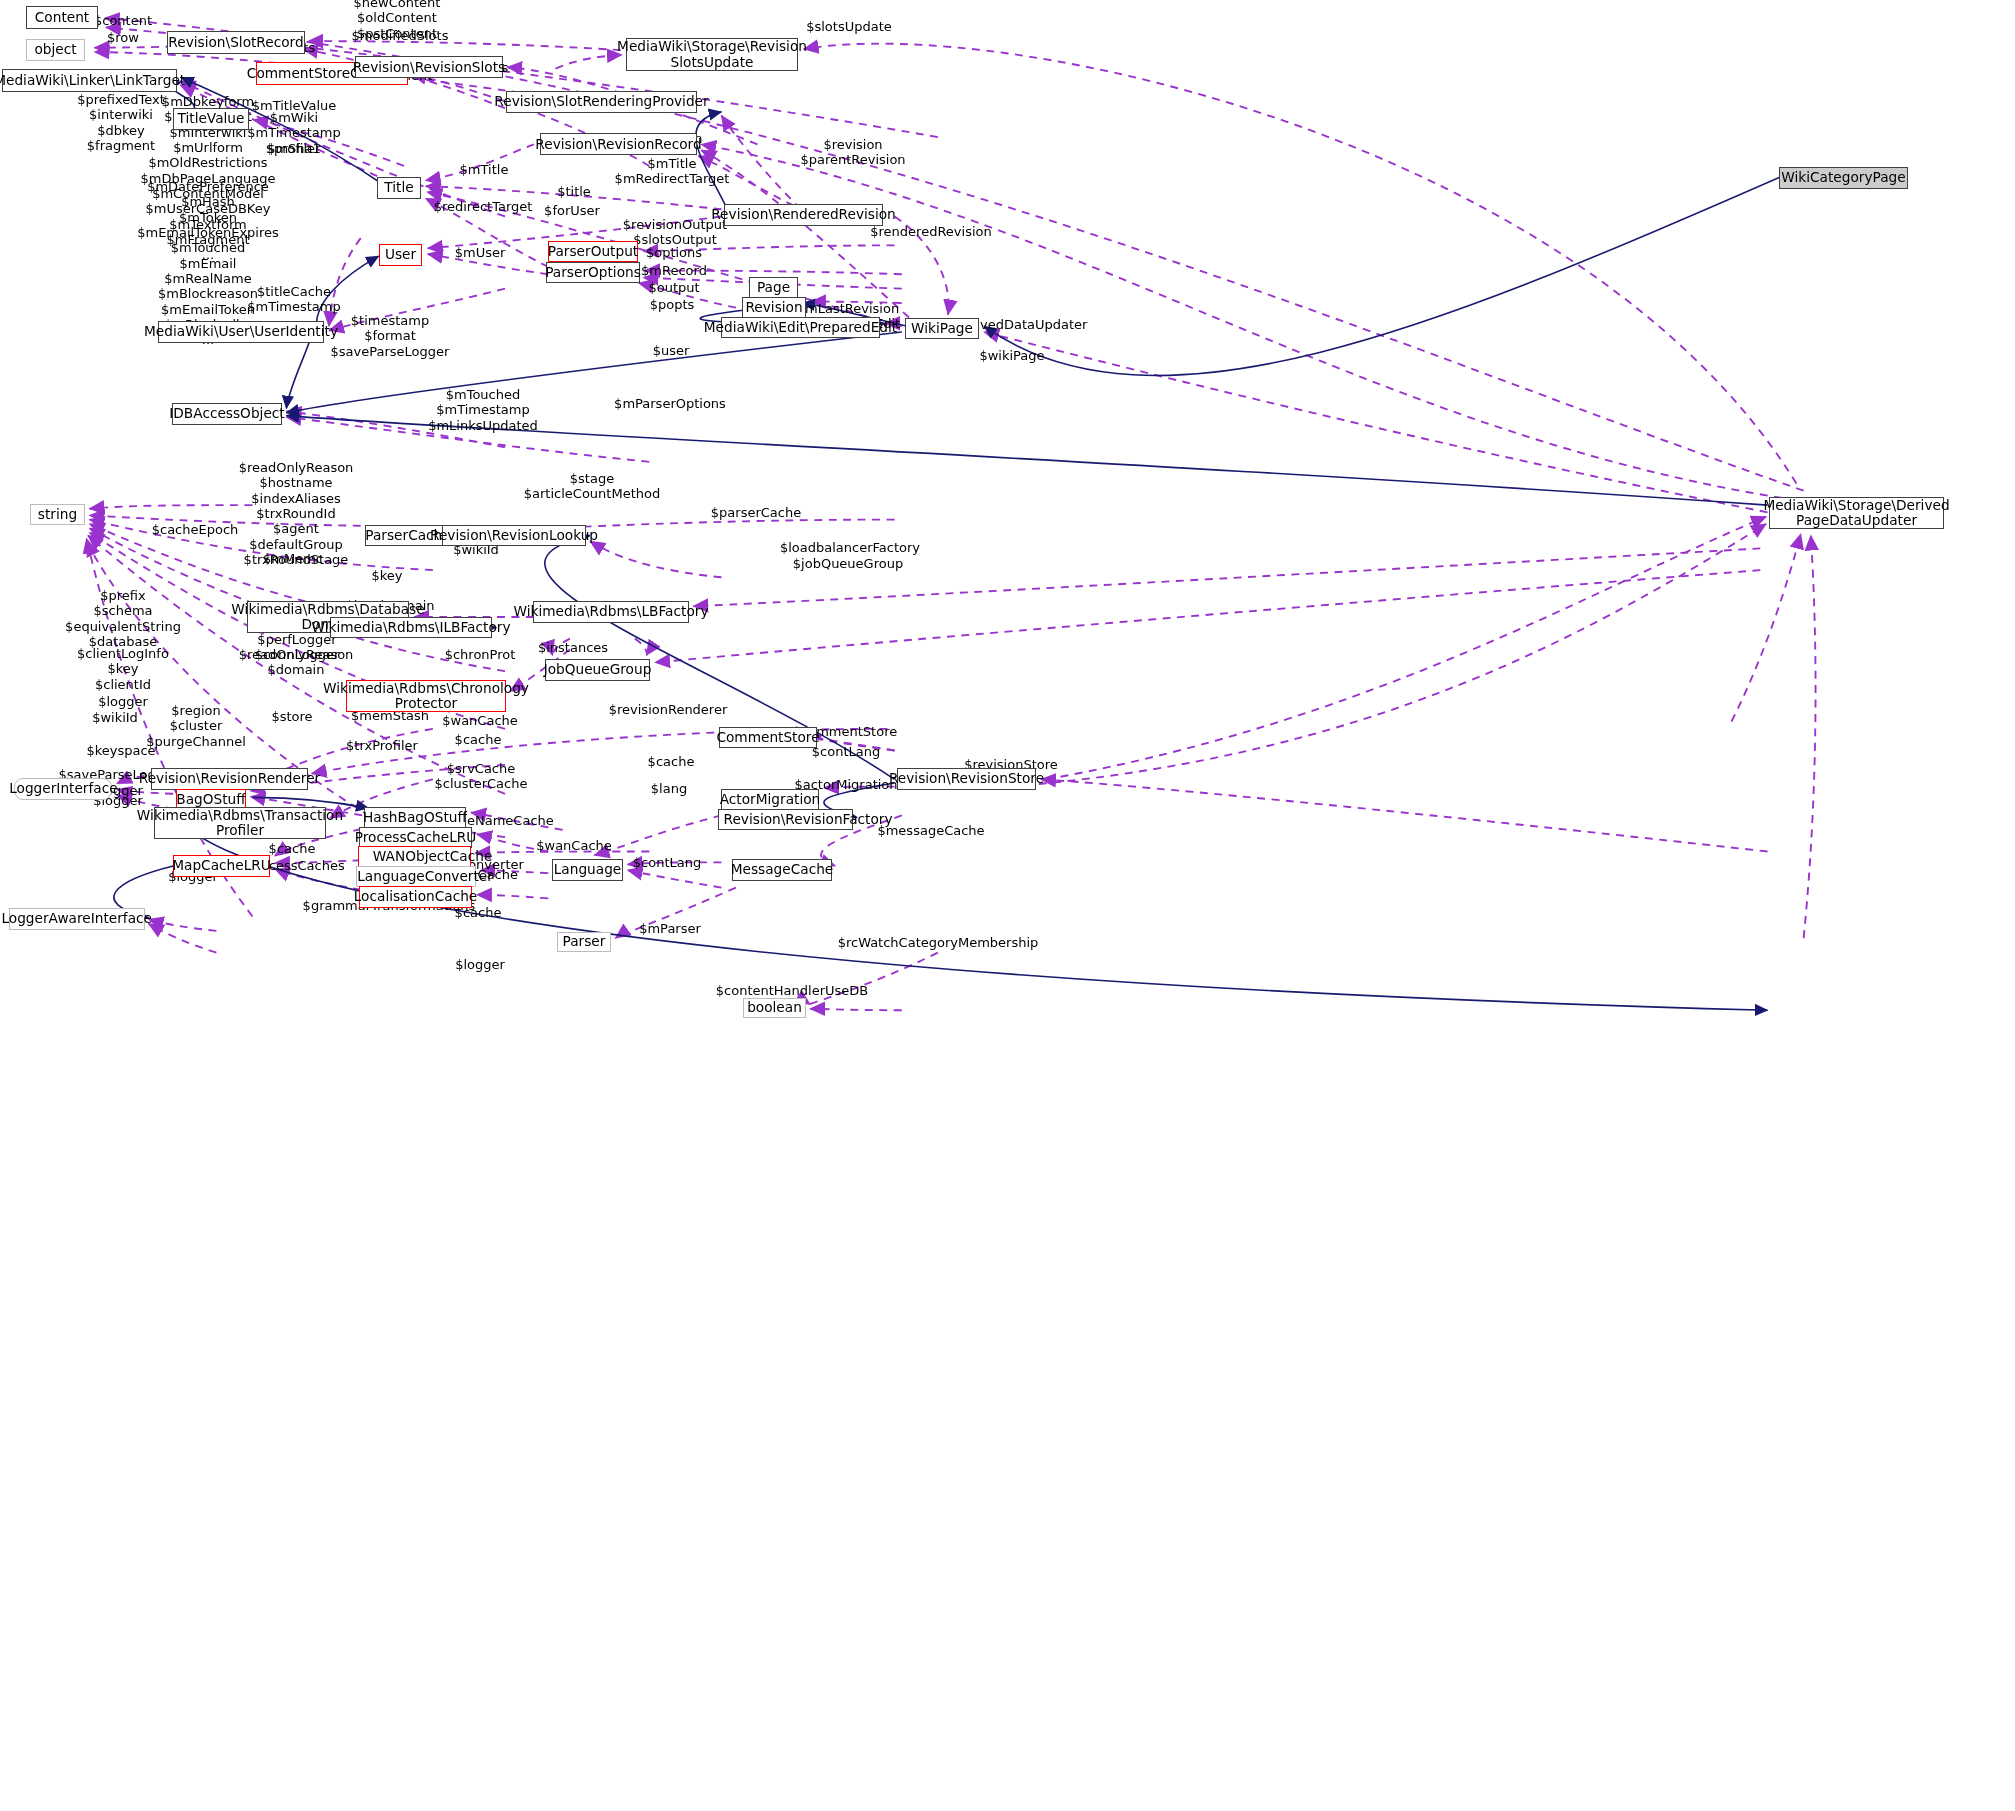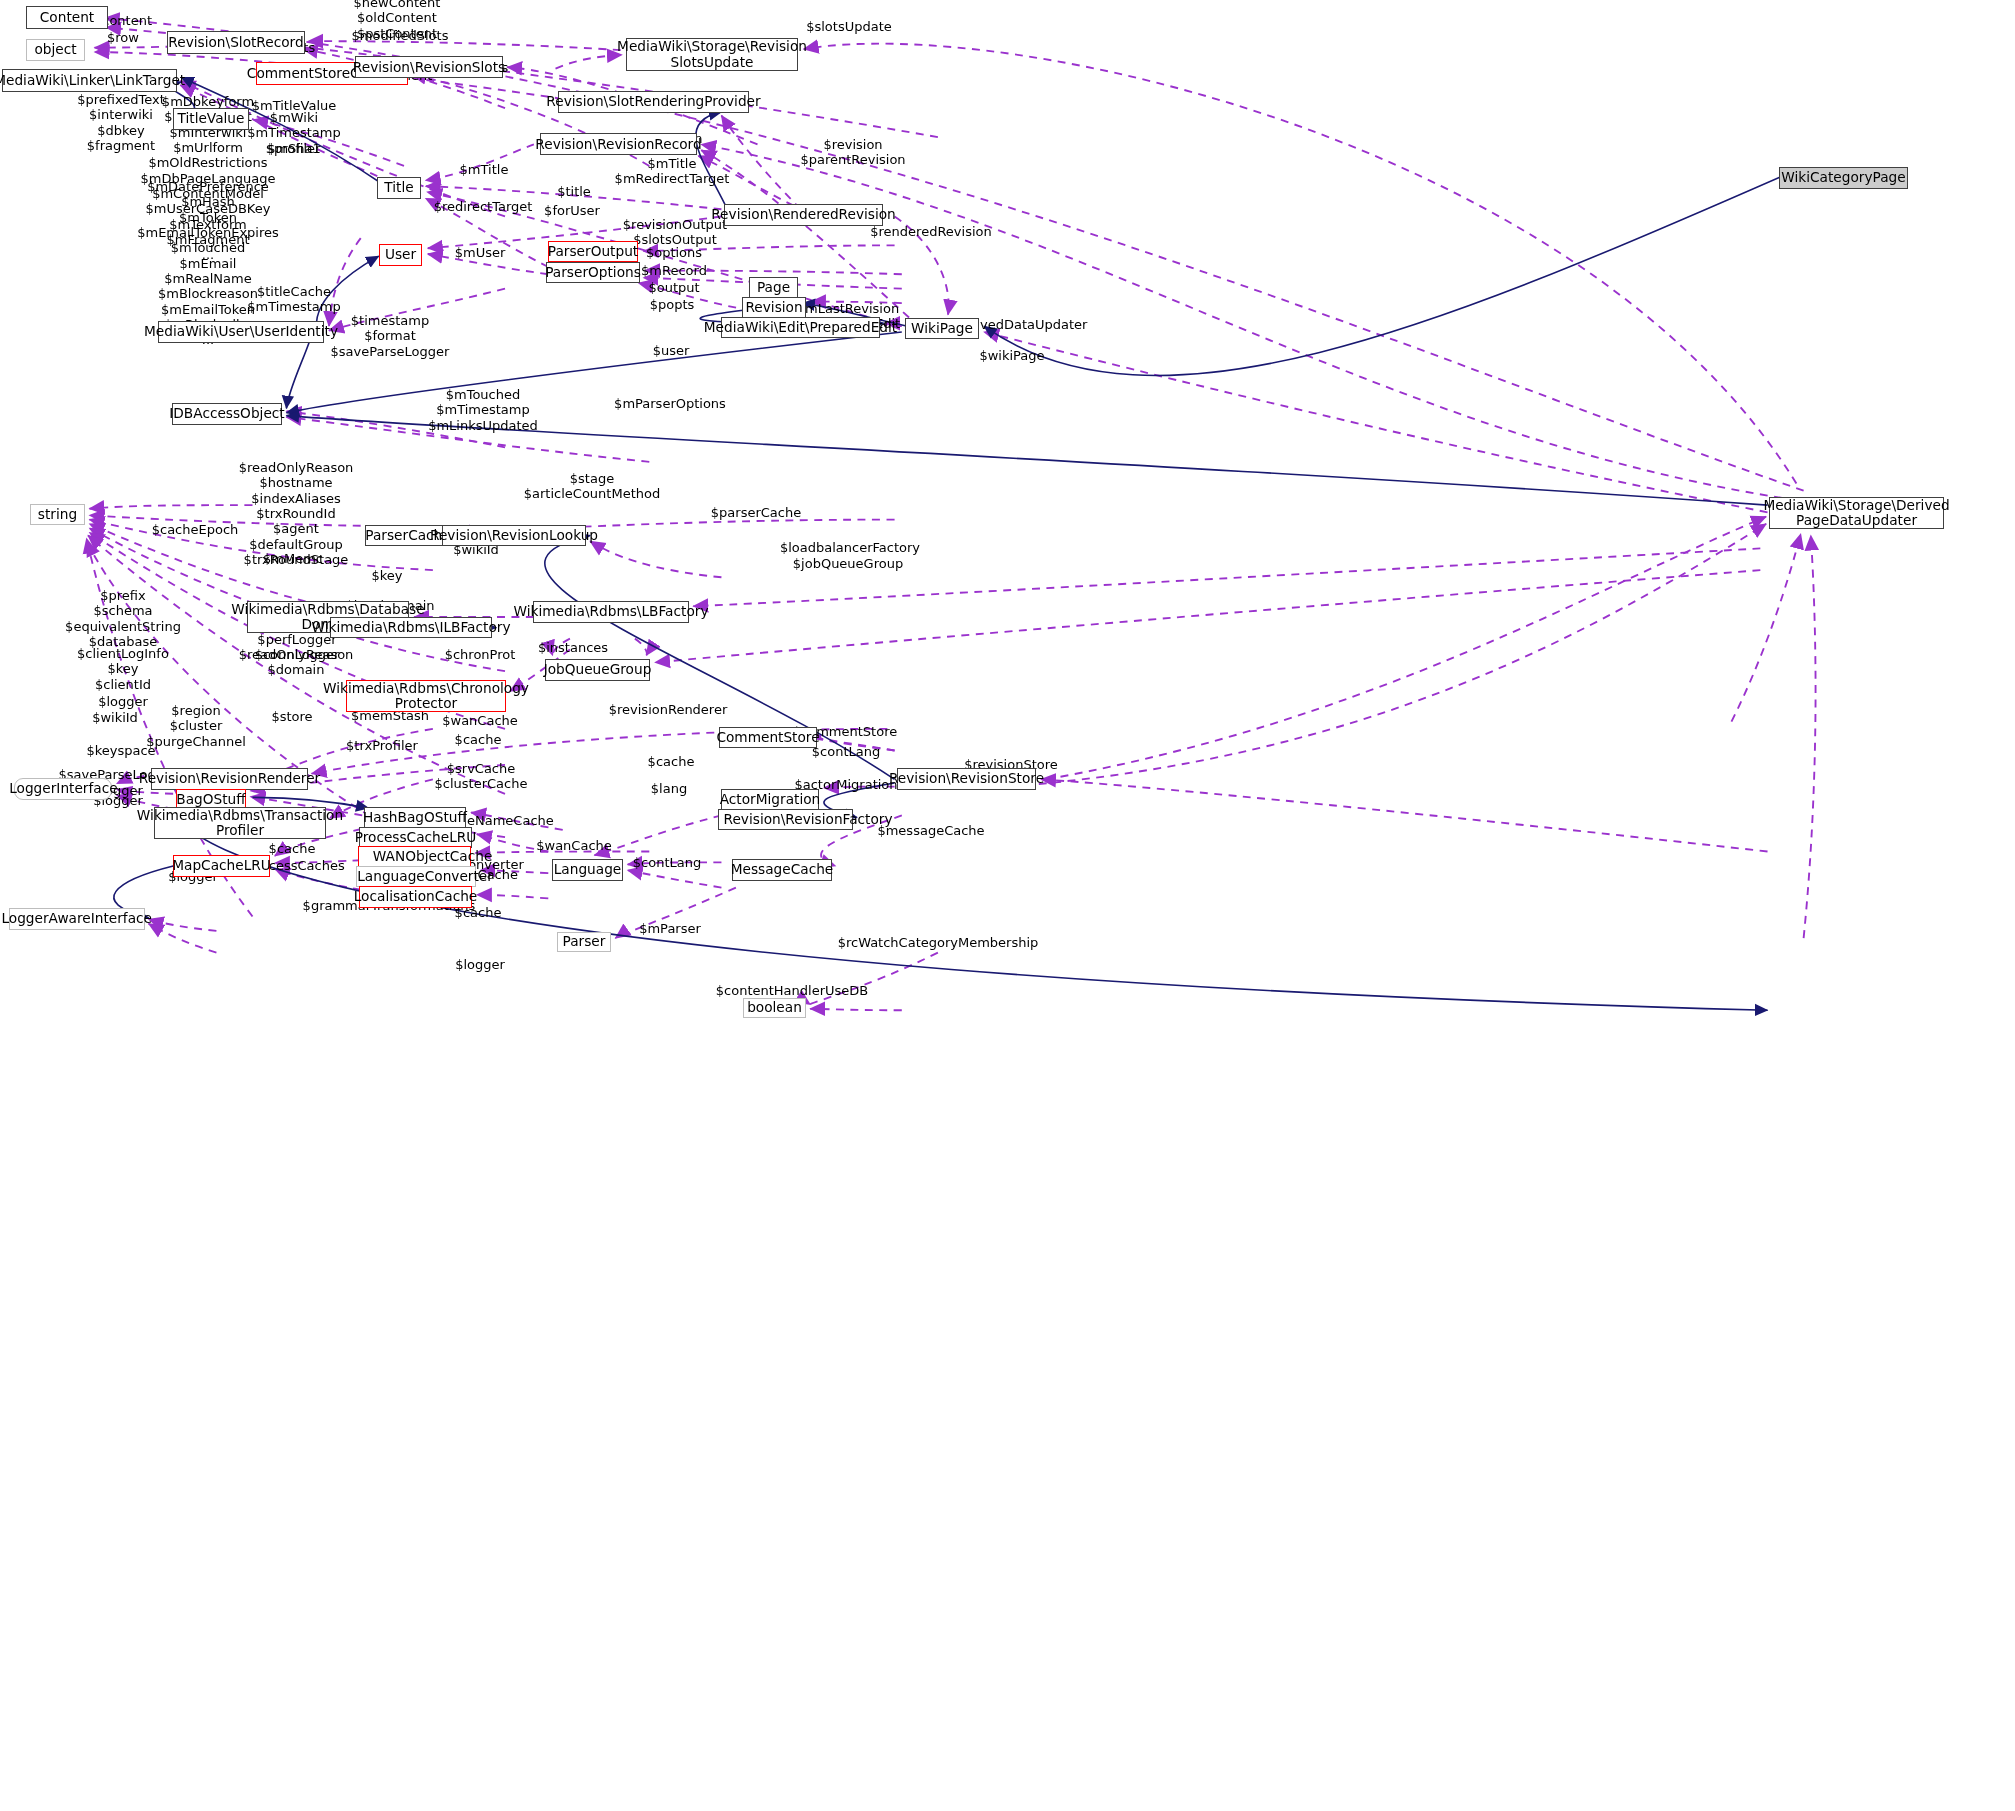--- a/index.html
+++ b/index.html
@@ -222,30 +222,30 @@
       <path d="M2450,700 C1600,640 700,600 397,576"></path>
       <path d="M1240,1080 C1000,920 600,790 818,742"></path>
       <path d="M680,860 C600,860 550,862 688,870"></path>
       <path d="M1240,1085 C1150,1100 1100,1110 1188,1133"></path>
       <path d="M350,1105 C420,1105 470,1112 511,1120"></path>
       <path d="M250,1110 C200,1180 600,1350 2450,1400"></path>
       <path d="M240,1200 C160,1220 120,1250 206,1272"></path>
     </g>
   </svg>
 
-<div class="node strong" style="left: 26px; top: 5.8px; width: 82px; height: 23px;">Content</div>
+<div class="node strong" style="left: 26px; top: 5.8px; width: 72px; height: 23px;">Content</div>
     <div class="node light" style="left: 26px; top: 39px; width: 59px; height: 21.6px;">object</div>
     <div class="node strong" style="left: 167px; top: 31px; width: 138px; height: 23px;">Revision\SlotRecord</div>
     <div class="node strong" style="left: 2.2px; top: 69px; width: 175px; height: 23px;">MediaWiki\Linker\LinkTarget</div>
     <div class="node hot" style="left: 256px; top: 62px; width: 152px; height: 23px;">CommentStoreComment</div>
     <div class="node strong" style="left: 355px; top: 56px; width: 148px; height: 22.4px;">Revision\RevisionSlots</div>
     <div class="node strong" style="left: 173px; top: 108px; width: 76px; height: 21.6px;">TitleValue</div>
     <div class="node strong" style="left: 626px; top: 38px; width: 172px; height: 33px;">MediaWiki\Storage\Revision
 SlotsUpdate</div>
-    <div class="node strong" style="left: 558px; top: 91px; width: 191px; height: 22px;">Revision\SlotRenderingProvider</div>
+    <div class="node strong" style="left: 506px; top: 91px; width: 191px; height: 22px;">Revision\SlotRenderingProvider</div>
     <div class="node strong" style="left: 540px; top: 133px; width: 157px; height: 22.4px;">Revision\RevisionRecord</div>
     <div class="node strong" style="left: 377px; top: 177px; width: 44px; height: 21.6px;">Title</div>
     <div class="node focus" style="left: 1779px; top: 167px; width: 129px; height: 21.6px;">WikiCategoryPage</div>
     <div class="node strong" style="left: 724px; top: 204px; width: 159px; height: 21.6px;">Revision\RenderedRevision</div>
     <div class="node hot" style="left: 379px; top: 244px; width: 43px; height: 21.6px;">User</div>
     <div class="node hot" style="left: 548px; top: 241px; width: 90px; height: 21px;">ParserOutput</div>
     <div class="node strong" style="left: 546px; top: 262px; width: 94px; height: 21px;">ParserOptions</div>
     <div class="node strong" style="left: 749px; top: 277px; width: 49px; height: 21px;">Page</div>
     <div class="node strong" style="left: 742px; top: 297px; width: 64px; height: 21px;">Revision</div>
     <div class="node strong" style="left: 721px; top: 317px; width: 159px; height: 21px;">MediaWiki\Edit\PreparedEdit</div>

